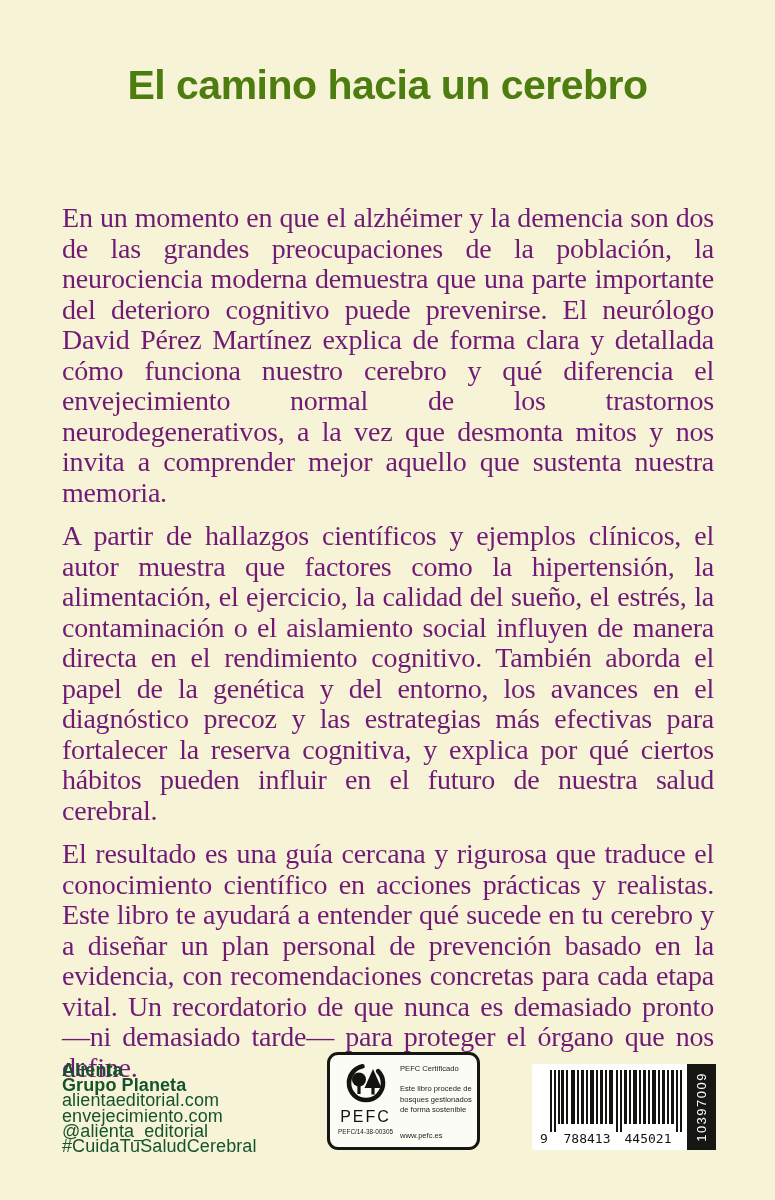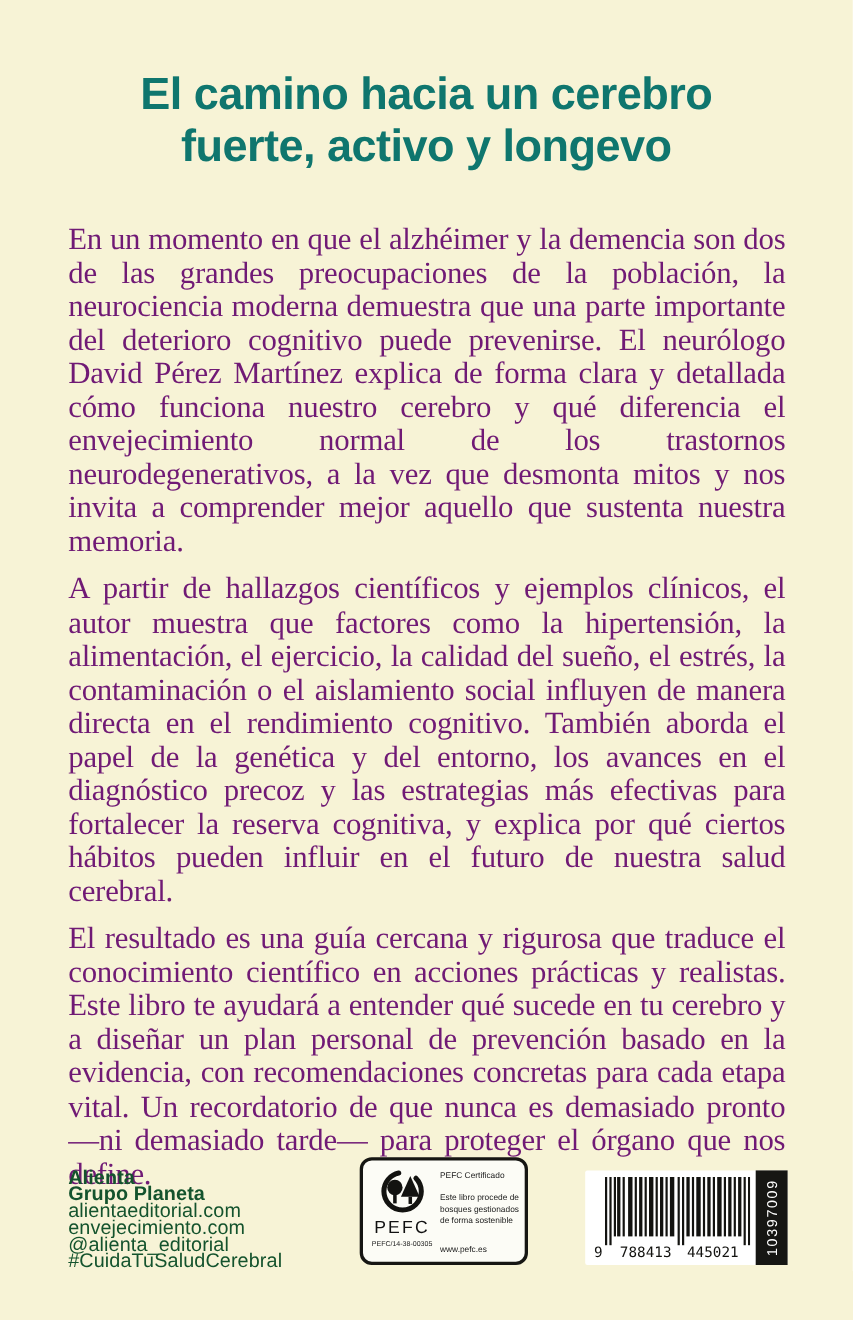--- a/index.html
+++ b/index.html
@@ -13,21 +13,21 @@
   }
 
   
   .title {
     position: absolute;
     top: 62px;
     left: 0;
     right: 0;
     margin: 0;
     text-align: center;
-    color: #0f766e;
+    color: #4d7c0f;
     font-family: "Liberation Sans", sans-serif;
     font-weight: 700;
     font-size: 41px;
     line-height: 47px;
     letter-spacing: -0.5px;
   }
   .title .title-line { display: block; }
 
   
   .body-copy {
@@ -140,21 +140,20 @@
     font-family: "Liberation Sans", sans-serif;
   }
 </style>
 </head>
 <body>
 
 <div class="page">
 
   <h1 class="title">
     <span class="title-line">El camino hacia un cerebro</span>
-    <span class="title-line">fuerte, activo y longevo</span>
   </h1>
 
   <div class="body-copy">
     <p>En un momento en que el alzhéimer y la demencia son dos de las grandes preocupaciones de la población, la neurociencia moderna demuestra que una parte importante del deterioro cognitivo puede prevenirse. El neurólogo David Pérez Martínez explica de forma clara y detallada cómo funciona nuestro cerebro y qué diferencia el envejecimiento normal de los trastornos neurodegenerativos, a la vez que desmonta mitos y nos invita a comprender mejor aquello que sustenta nuestra memoria.</p>
     <p>A partir de hallazgos científicos y ejemplos clínicos, el autor muestra que factores como la hipertensión, la alimentación, el ejercicio, la calidad del sueño, el estrés, la contaminación o el aislamiento social influyen de manera directa en el rendimiento cognitivo. También aborda el papel de la genética y del entorno, los avances en el diagnóstico precoz y las estrategias más efectivas para fortalecer la reserva cognitiva, y explica por qué ciertos hábitos pueden influir en el futuro de nuestra salud cerebral.</p>
     <p>El resultado es una guía cercana y rigurosa que traduce el conocimiento científico en acciones prácticas y realistas. Este libro te ayudará a entender qué sucede en tu cerebro y a diseñar un plan personal de prevención basado en la evidencia, con recomendaciones concretas para cada etapa vital. Un recordatorio de que nunca es demasiado pronto —ni demasiado tarde— para proteger el órgano que nos define.</p>
   </div>
 
   <div class="publisher">
     <div class="bold">Alienta</div>

